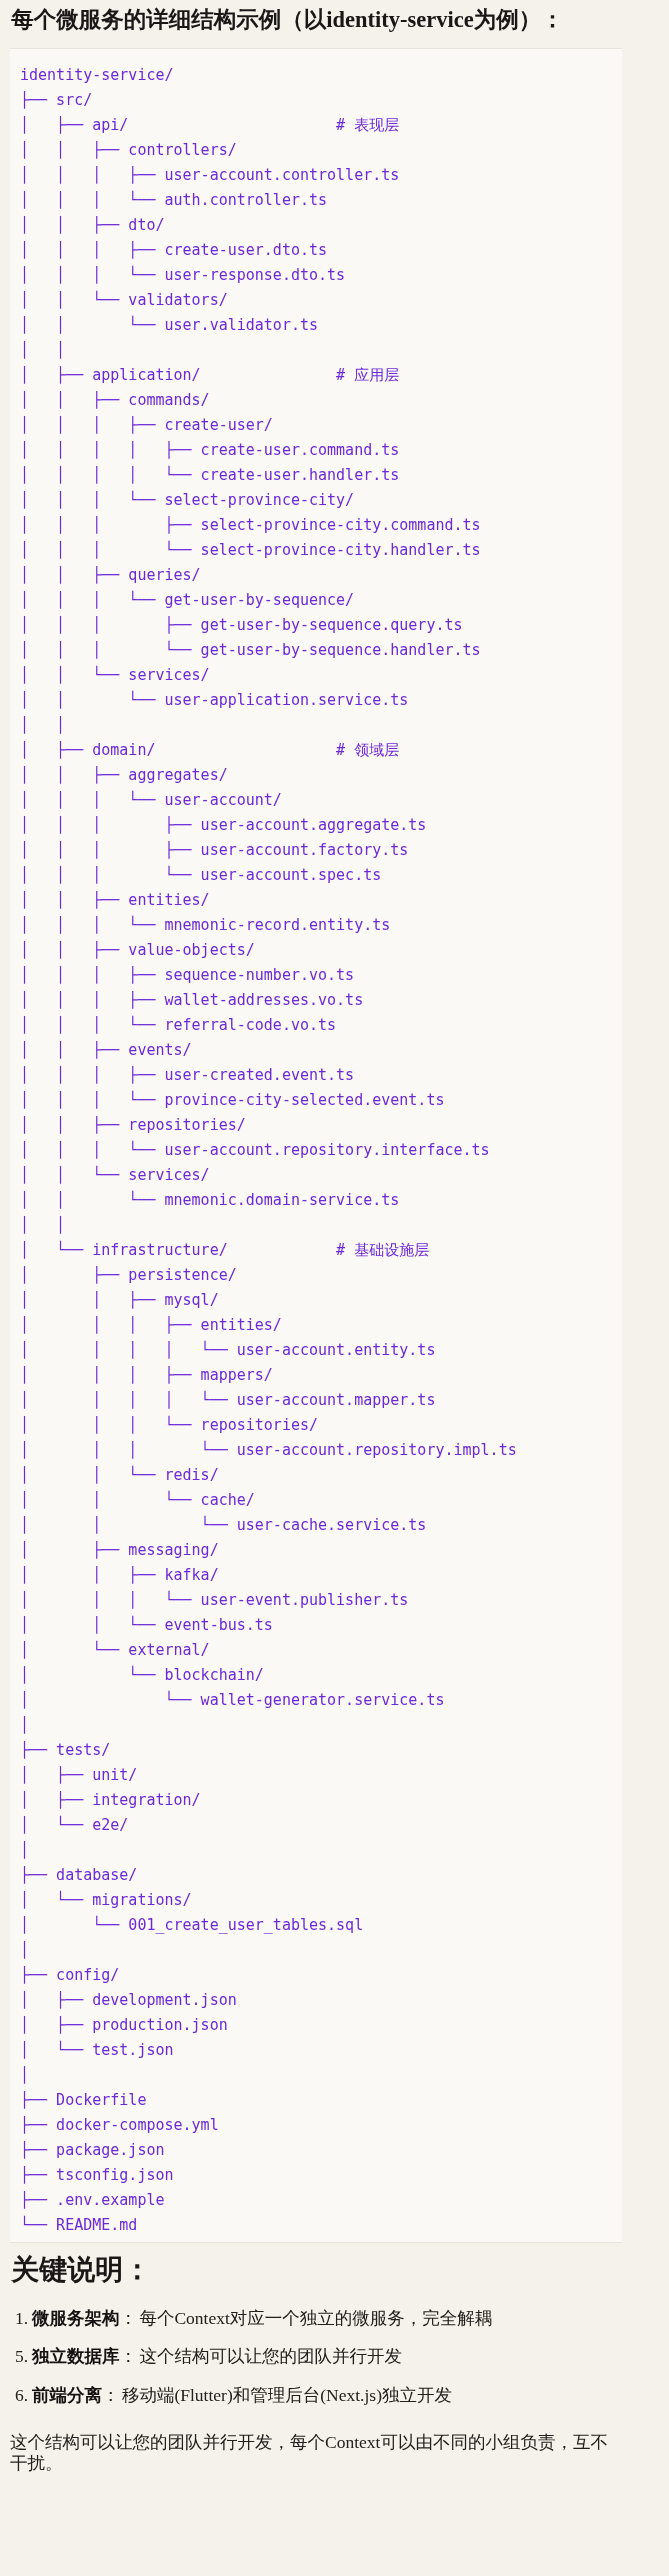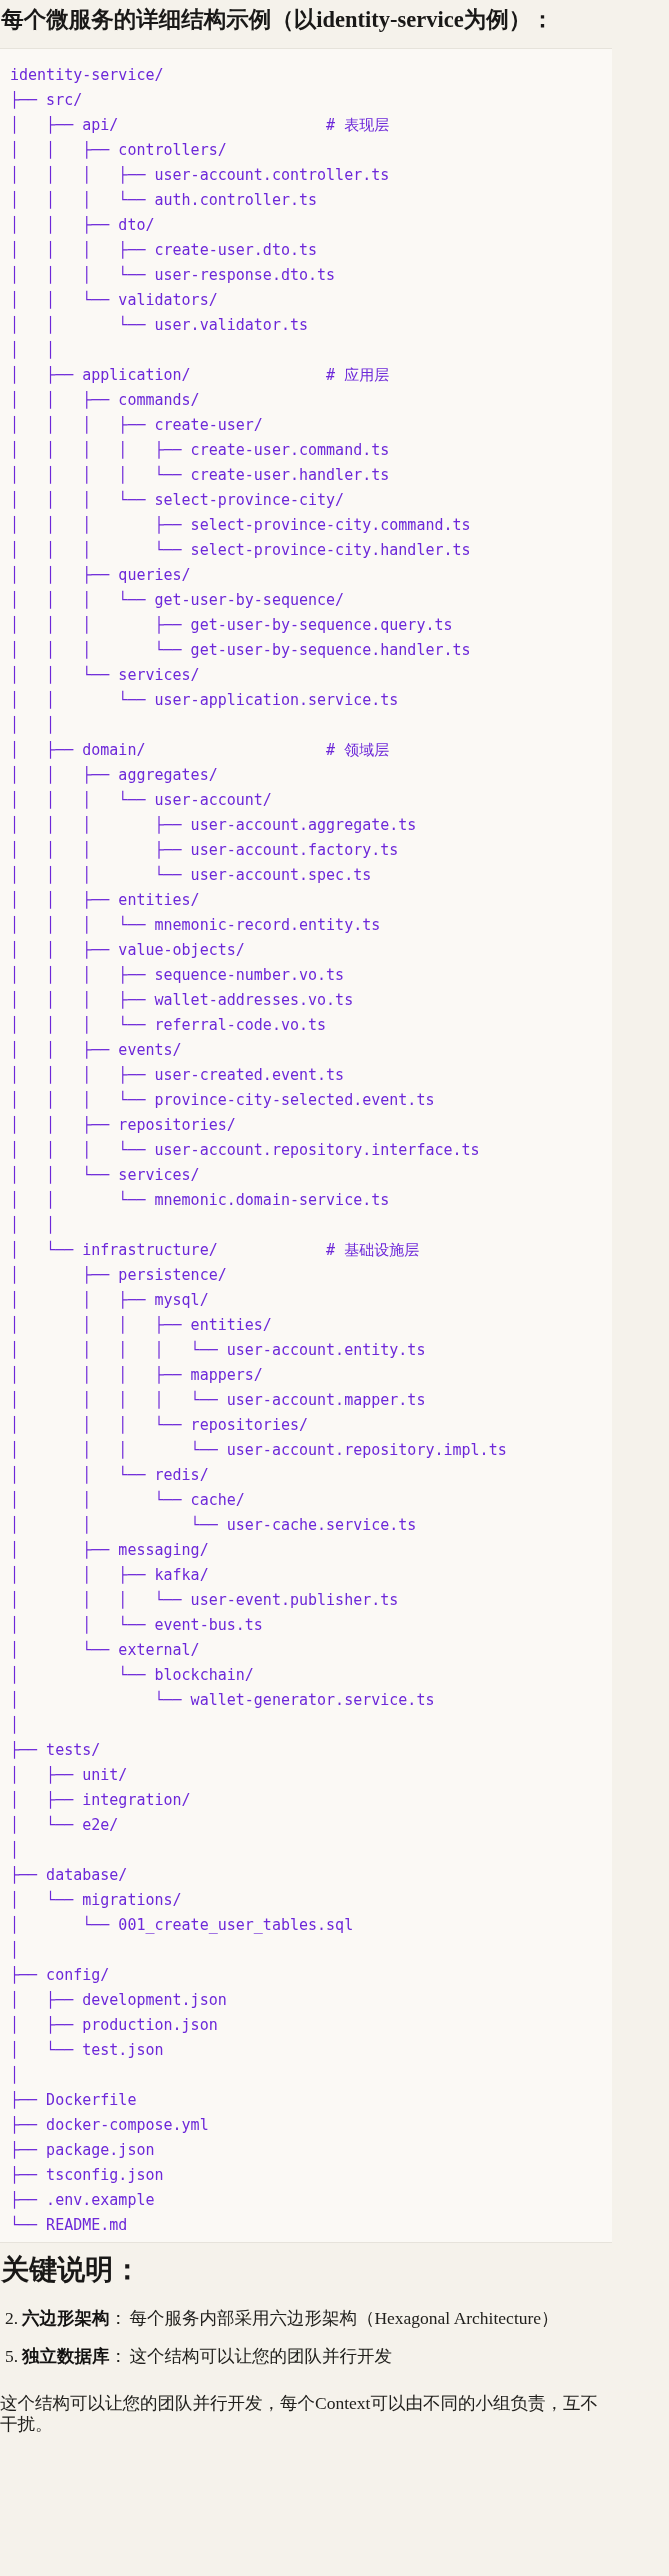--- a/index.html
+++ b/index.html
@@ -4,21 +4,21 @@
 <style>
   html, body { margin: 0; padding: 0; }
   body {
     width: 669px;
     height: 2576px;
     background: #f5f2eb;
     color: #1d1c1a;
     font-family: "Liberation Serif", serif;
     overflow: hidden;
   }
-  .doc { width: 612px; }
+  .doc { width: 612px; padding-left: 10px; }
 
   .page-title {
     margin: 5px 0 0 1.3px;
     font-family: "Liberation Serif", serif;
     font-weight: 700;
     font-size: 22.5px;
     line-height: 29px;
     color: #191817;
   }
 
@@ -161,24 +161,25 @@
 │
 ├── Dockerfile
 ├── docker-compose.yml
 ├── package.json
 ├── tsconfig.json
 ├── .env.example
 └── README.md</pre>
 
   <h2 class="notes-heading">关键说明：</h2>
 
+  <div class="note-item"><span class="note-num">1.</span><span class="note-label">微服务架构</span><span class="note-colon">：</span><span class="note-desc">每个Context对应一个独立的微服务，完全解耦</span></div>
 
-  <div class="note-item"><span class="note-num">2.</span><span class="note-label">六边形架构</span><span class="note-colon">：</span><span class="note-desc">每个服务内部采用六边形架构（Hexagonal Architecture）</span></div>
 
 
 
   <div class="note-item"><span class="note-num">5.</span><span class="note-label">独立数据库</span><span class="note-colon">：</span><span class="note-desc">这个结构可以让您的团队并行开发</span></div>
 
+  <div class="note-item"><span class="note-num">6.</span><span class="note-label">前端分离</span><span class="note-colon">：</span><span class="note-desc">移动端(Flutter)和管理后台(Next.js)独立开发</span></div>
 
   <p class="footer-paragraph">这个结构可以让您的团队并行开发，每个Context可以由不同的小组负责，互不干扰。</p>
 
 </div>
 
 
 </body></html>

